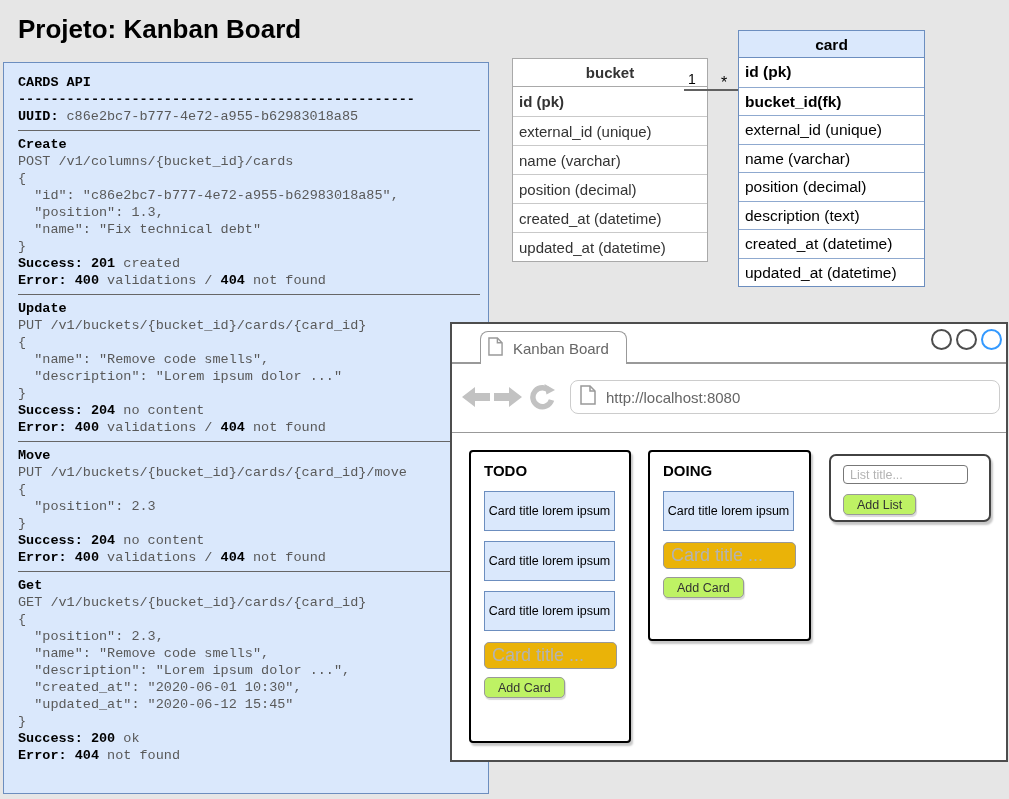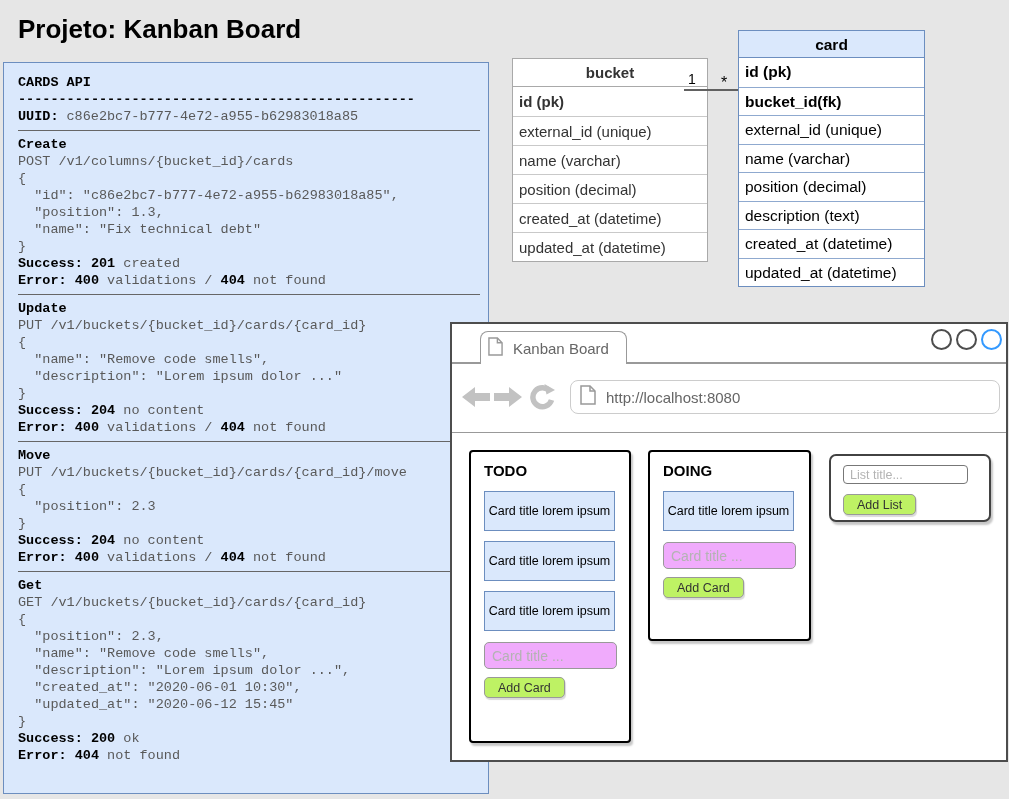--- a/index.html
+++ b/index.html
@@ -52,22 +52,22 @@
   .toolbar-line{position:absolute;left:0;top:108px;width:100%;height:1px;background:#999;}
 
   
   .kanban-column{position:absolute;background:#fff;border:2px solid #000;border-radius:4px;
     box-shadow:2px 3px 2px rgba(0,0,0,0.22);padding:10px 13px;}
   .col-0{left:17px;top:126px;width:162px;height:293px;}
   .col-1{left:196px;top:126px;width:163px;height:191px;}
   .col-title{font-weight:bold;font-size:15px;color:#000;margin:0 0 12px 0;}
   .kanban-card{width:131px;height:40px;background:#dae8fc;border:1.3px solid #6c8ebf;
     display:flex;align-items:center;justify-content:center;font-size:12.5px;color:#000;margin-bottom:10px;}
-  .card-input{display:block;width:133px;height:27px;border:1.5px solid #999;border-radius:5px;background:#f0abfc;
-    margin-top:11px;padding-left:7px;font-size:14px;color:#333;font-family:"Liberation Sans",sans-serif;}
+  .card-input{display:block;width:133px;height:27px;border:1.5px solid #999;border-radius:5px;background:#eab308;
+    margin-top:11px;padding-left:7px;font-size:18px;color:#333;font-family:"Liberation Sans",sans-serif;}
   .card-input::placeholder,.list-input::placeholder{color:#b3b3b3;}
   .mock-btn{display:block;margin-top:8px;height:21px;padding:0 13px;background:#bef264;border:1px solid #999;border-radius:5px;
     font-size:12.5px;color:#333;font-family:"Liberation Sans",sans-serif;box-shadow:1px 2px 1px rgba(0,0,0,0.15);cursor:pointer;}
   .add-list-box{position:absolute;left:377px;top:130px;width:162px;height:68px;background:#fff;border:2px solid #424242;
     border-radius:7px;box-shadow:2px 3px 2px rgba(0,0,0,0.22);padding:9px 12px;}
   .list-input{display:block;width:125px;height:19px;border:1.5px solid #777;border-radius:4px;background:#fff;
     padding-left:6px;font-size:12.5px;color:#0c4a6e;font-family:"Liberation Sans",sans-serif;}
   .add-list-box .mock-btn{margin-top:10px;height:21px;}
 </style>
 </head>

